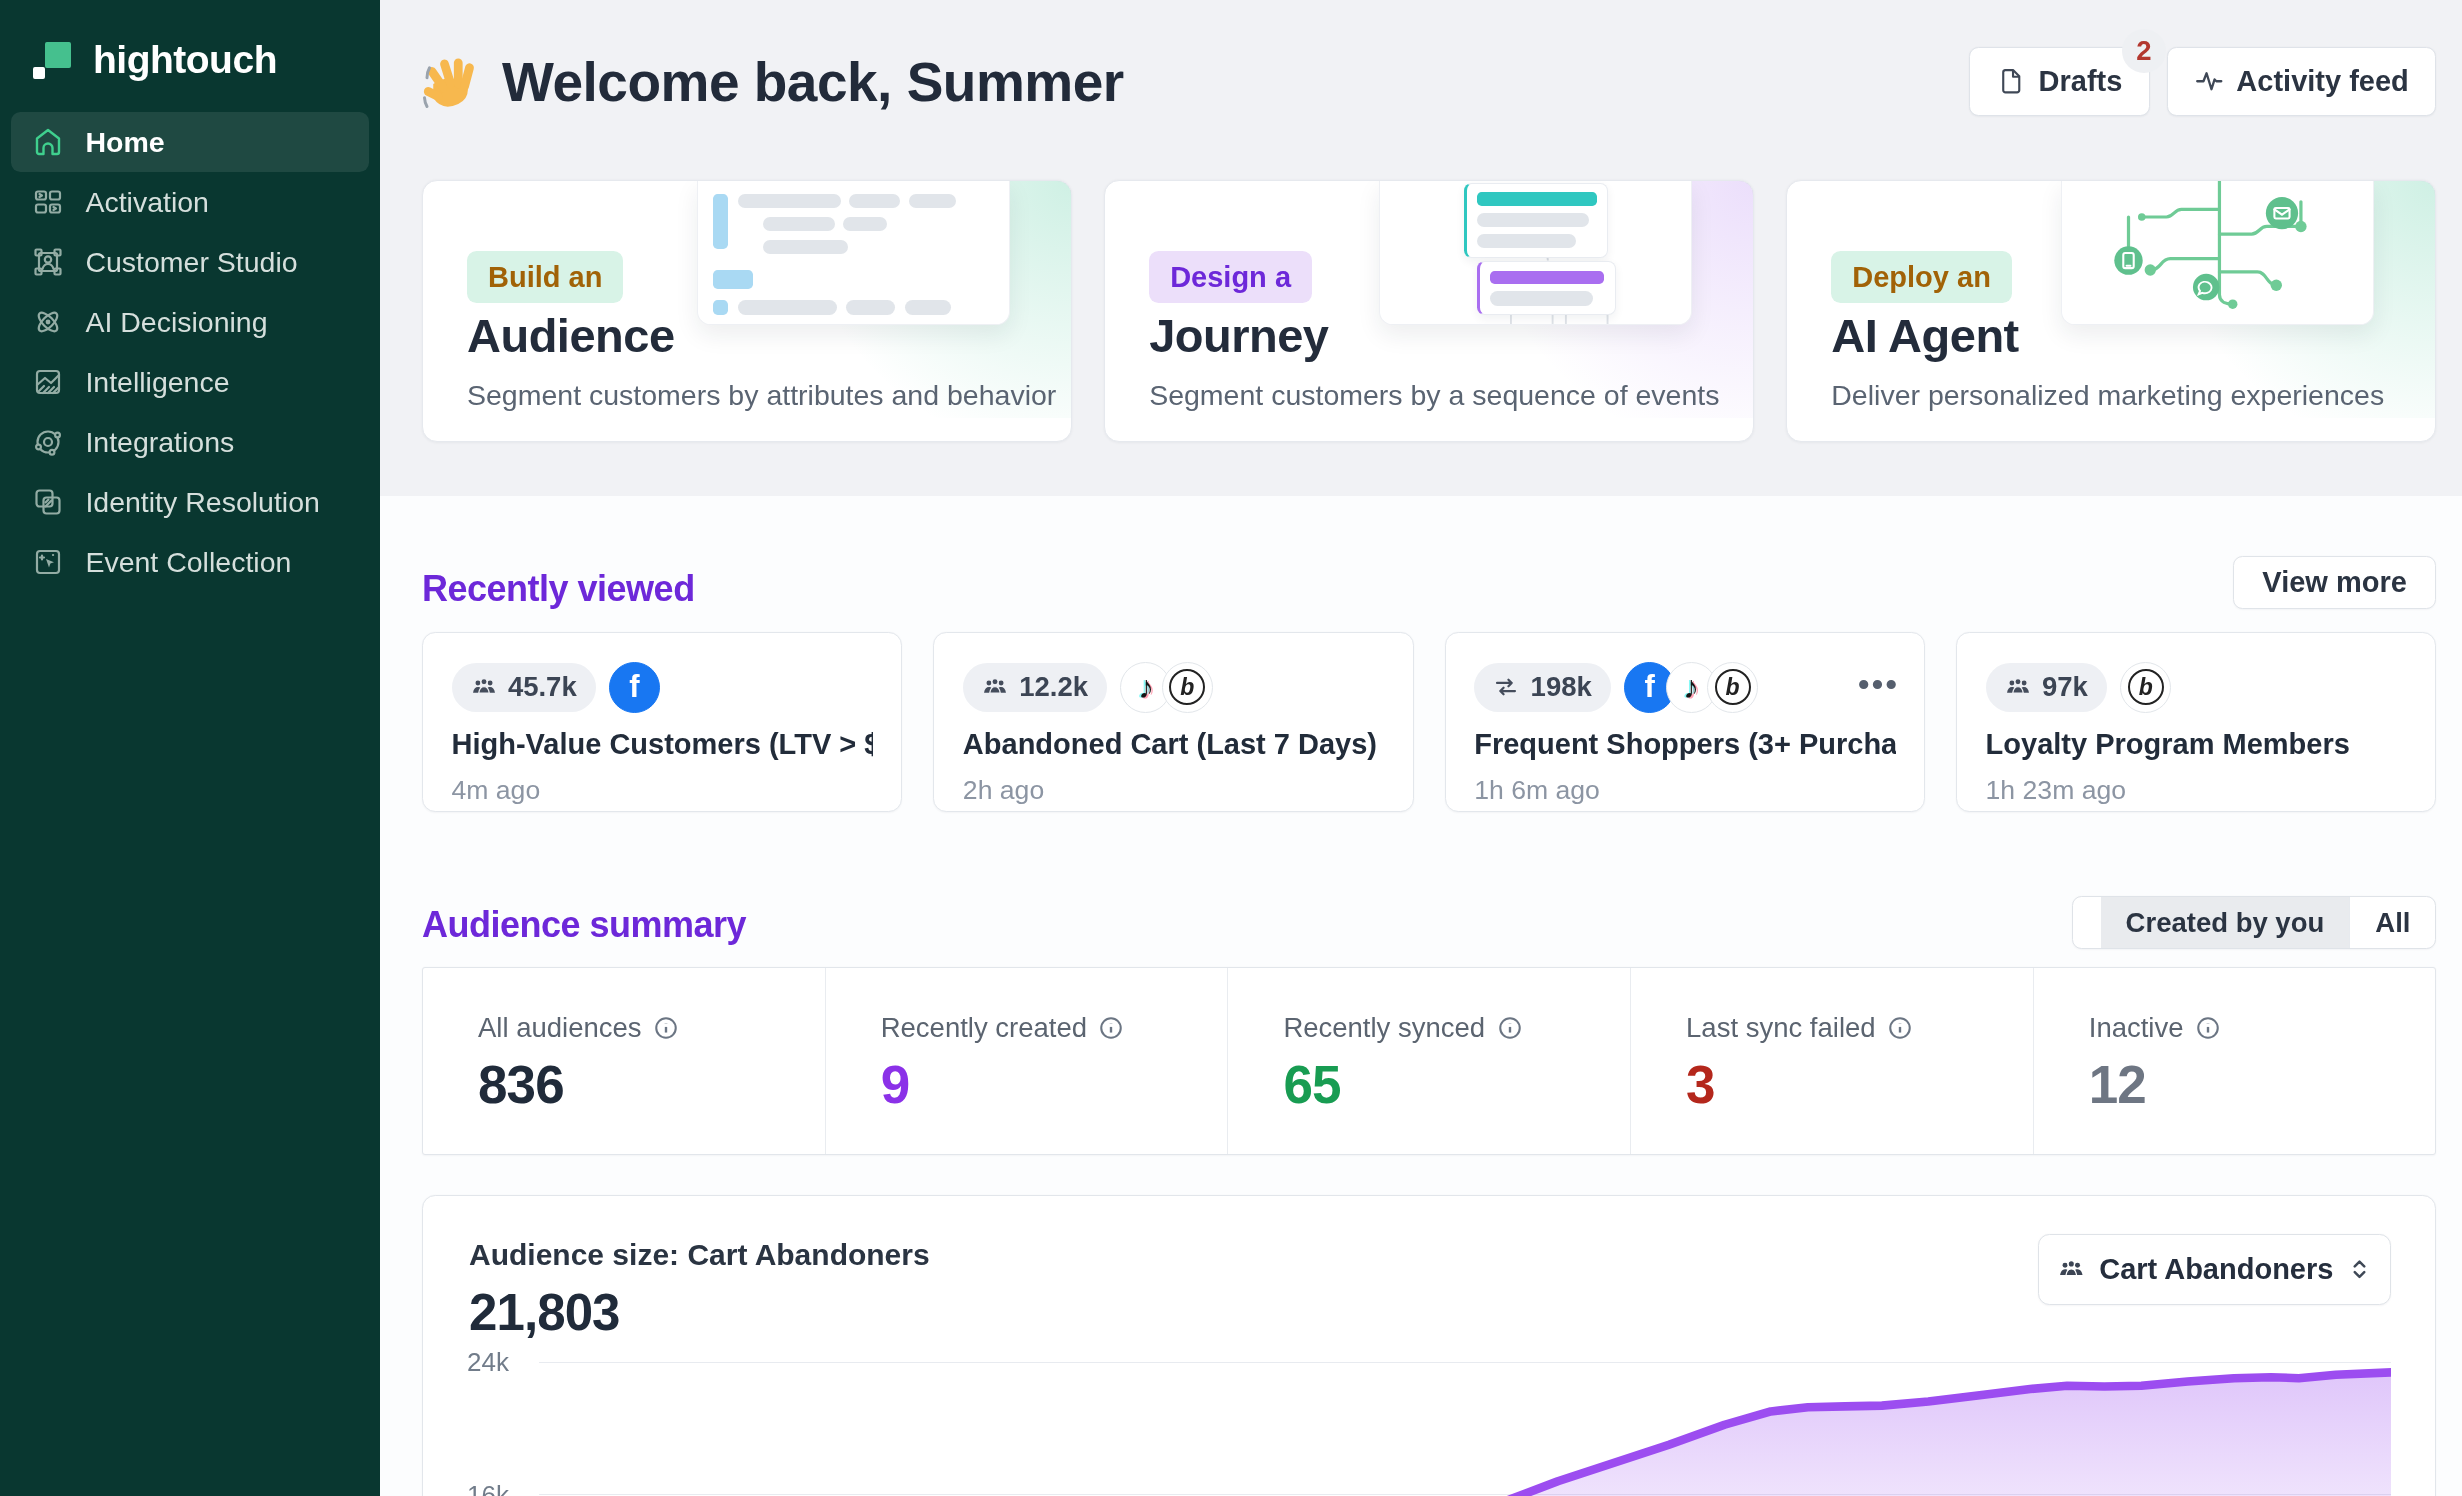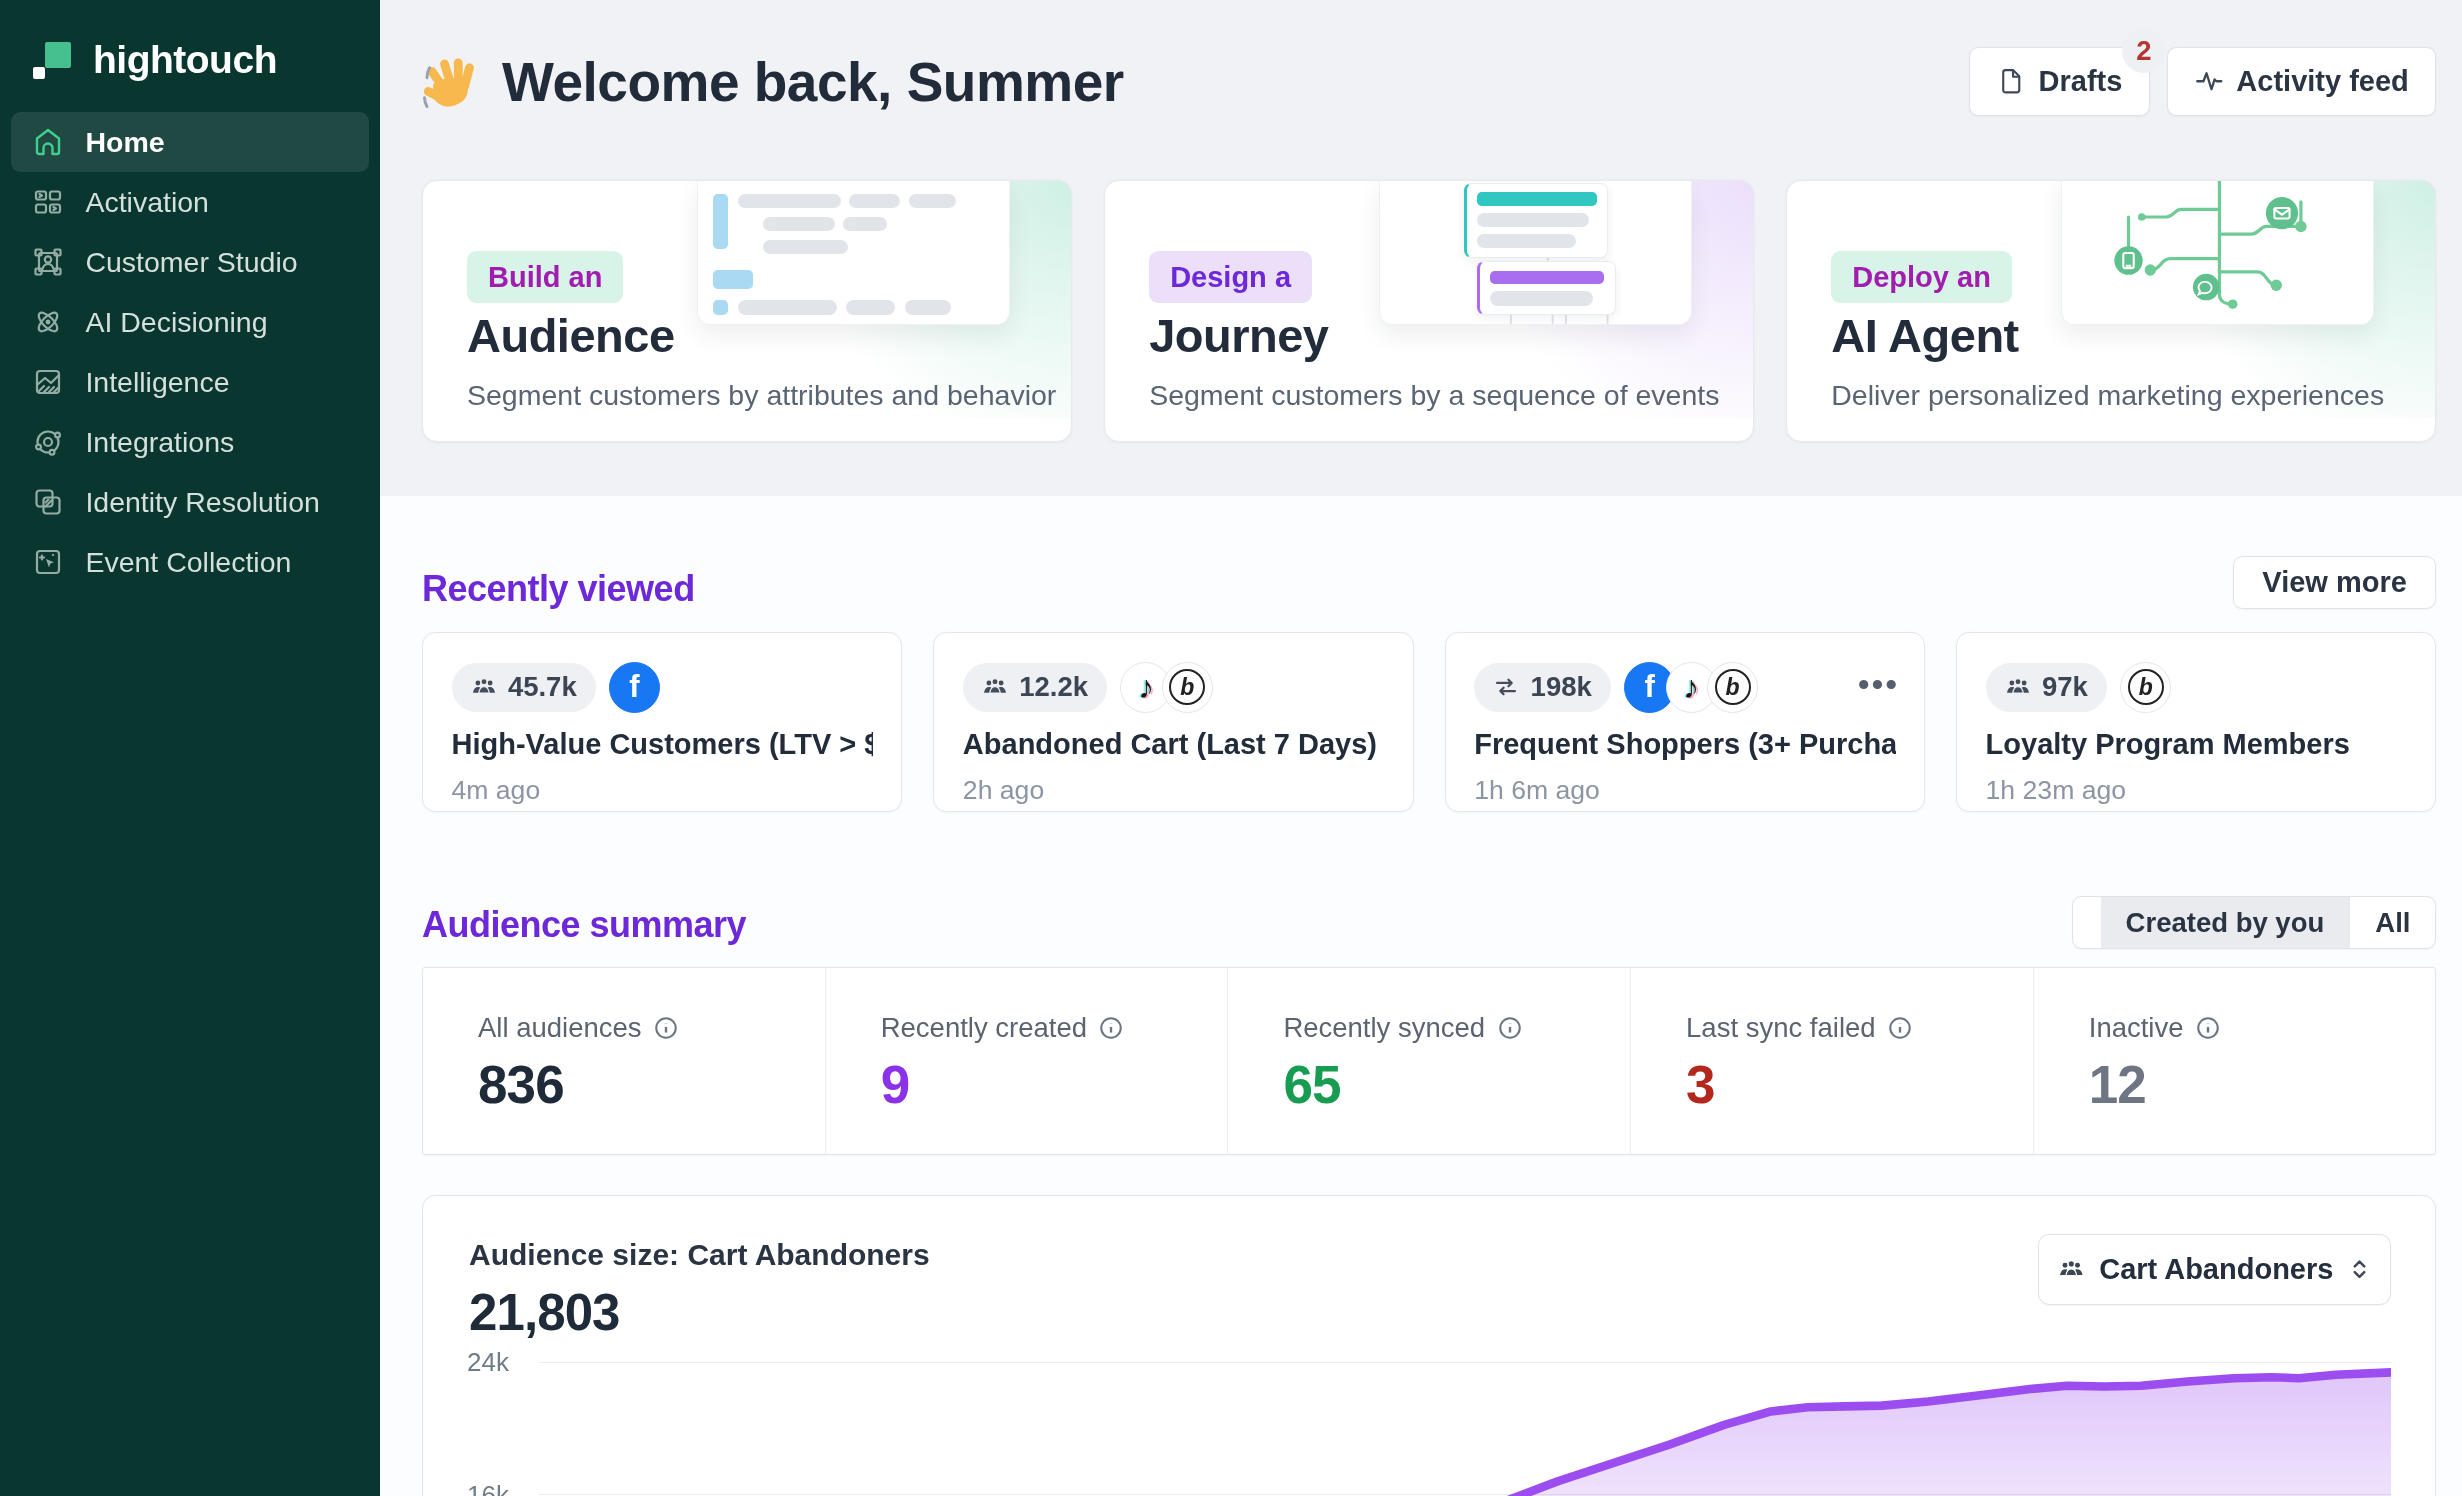--- a/index.html
+++ b/index.html
@@ -35,21 +35,21 @@
   .btn .bicon { width:28.5px; height:28.5px; color:#3f4856; display:flex; }
   .badge { position:absolute; top:-19px; right:-17px; width:44px; height:44px; border-radius:50%; background:#eef0f3; color:#b3372f; font-size:27.5px; font-weight:700; display:flex; align-items:center; justify-content:center; }
 
   
   .promo-row { position:absolute; left:42px; right:26.6px; top:180px; display:flex; gap:32px; }
   .promo-card { position:relative; flex:1; height:262px; background:#ffffff; border:0.9px solid #e6e9ee; border-radius:15px; box-shadow:0 0.9px 2.8px rgba(20,30,50,0.05); overflow:hidden; cursor:pointer; }
   .corner-tint { position:absolute; right:0; top:0; width:313px; height:237px; pointer-events:none; }
   .tint-mint { background:radial-gradient(circle at 100% 0%, rgba(63,196,148,0.25), rgba(63,196,148,0) 70%); }
   .tint-purple { background:radial-gradient(circle at 100% 0%, rgba(167,108,238,0.22), rgba(167,108,238,0) 70%); }
   .promo-badge { position:absolute; left:44px; top:70px; padding:9.5px 21px; border-radius:9.5px; font-size:29px; font-weight:700; }
-  .badge-mint { background:#d8f3e7; color:#a21caf; }
+  .badge-mint { background:#d8f3e7; color:#a16207; }
   .badge-purple { background:#ecdffa; color:#6d28d9; }
   .promo-title { position:absolute; left:44px; top:127px; font-size:47px; font-weight:800; color:#232c3b; letter-spacing:-0.5px; }
   .promo-desc { position:absolute; left:44px; top:198px; font-size:28.5px; color:#5a6472; }
   .illus-panel { position:absolute; right:61px; top:0; width:313px; height:144px; background:#ffffff; border:0.9px solid #eef0f4; border-top:none; border-radius:0 0 13.3px 13.3px; box-shadow:0 9.5px 23px rgba(23,34,56,0.08); padding:13.3px 15px; }
   .bar { border-radius:4.7px; }
   .rowline { display:flex; gap:8.5px; margin-bottom:8.5px; }
   .g { background:#e1e5ea; height:14.2px; border-radius:7.6px; }
   .b { background:#a9d9f3; }
   .illus2 { padding:0; overflow:hidden; }
   .mini-node { position:absolute; background:#fff; border:0.9px solid #e9ecf1; border-radius:7.6px; box-shadow:0 3.8px 9.5px rgba(23,34,56,0.06); padding:8.5px 9.5px; }

